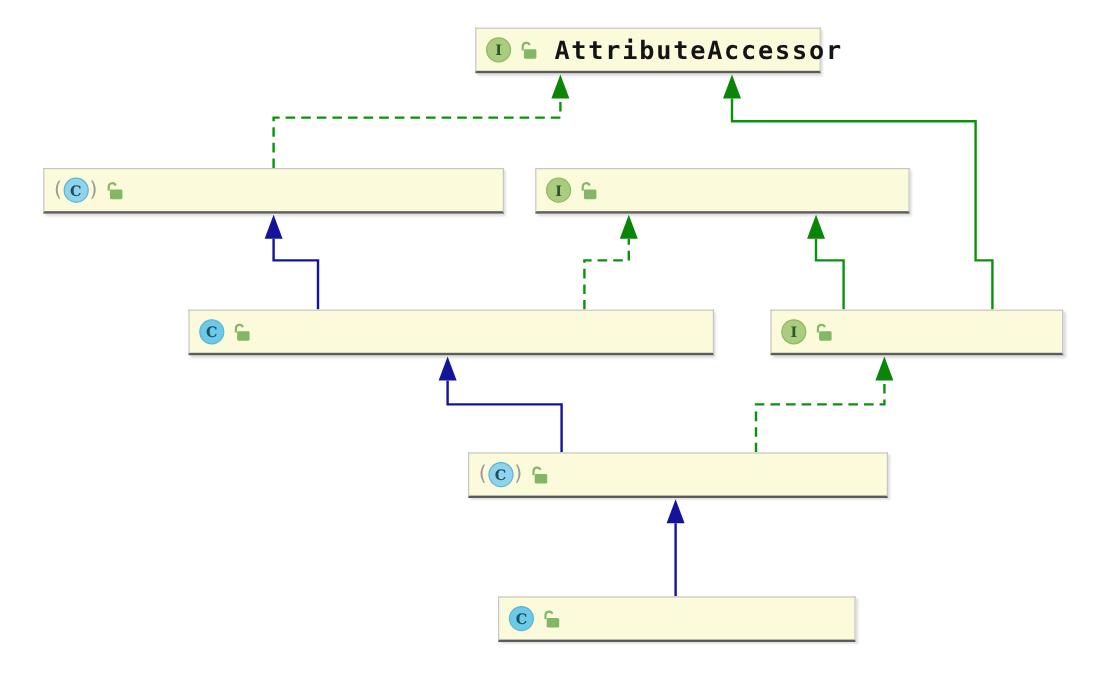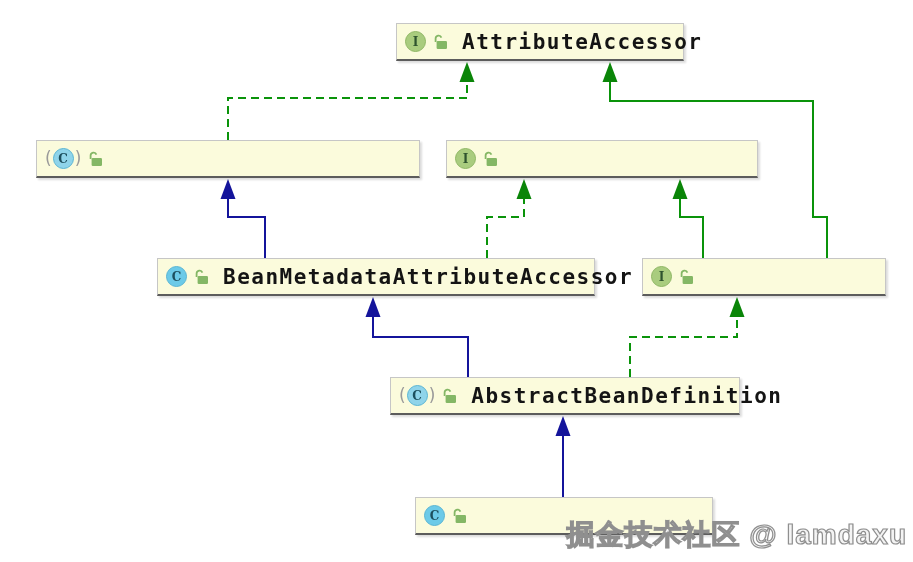--- a/index.html
+++ b/index.html
@@ -118,48 +118,45 @@
   </div>
 
   <div class="node" style="left:157px;top:258px;width:438px;">
     <span class="icon-wrap">
         <span class="type-icon clazz">C</span>
       </span>
     <svg class="lock-icon" width="17" height="16" viewBox="0 0 17 16">
         <path d="M3.6 8 V4.6 A3 3 0 0 1 9.4 3.6" fill="none" stroke="#84b765" stroke-width="1.8"></path>
         <rect x="4.6" y="7" width="10.4" height="8" rx="1.2" fill="#84b765"></rect>
       </svg>
-    <span class="label">BeanMetadataAttributeAccessor</span>
   </div>
 
   <div class="node" style="left:642px;top:258px;width:244px;">
     <span class="icon-wrap">
         <span class="type-icon interface">I</span>
       </span>
     <svg class="lock-icon" width="17" height="16" viewBox="0 0 17 16">
         <path d="M3.6 8 V4.6 A3 3 0 0 1 9.4 3.6" fill="none" stroke="#84b765" stroke-width="1.8"></path>
         <rect x="4.6" y="7" width="10.4" height="8" rx="1.2" fill="#84b765"></rect>
       </svg>
   </div>
 
   <div class="node" style="left:390px;top:377px;width:350px;">
     <span class="icon-wrap abstract">
         <span class="type-icon clazz">C</span>
       </span>
     <svg class="lock-icon" width="17" height="16" viewBox="0 0 17 16">
         <path d="M3.6 8 V4.6 A3 3 0 0 1 9.4 3.6" fill="none" stroke="#84b765" stroke-width="1.8"></path>
         <rect x="4.6" y="7" width="10.4" height="8" rx="1.2" fill="#84b765"></rect>
       </svg>
-    <span class="label">AbstractBeanDefinition</span>
   </div>
 
   <div class="node" style="left:415px;top:497px;width:298px;">
     <span class="icon-wrap">
         <span class="type-icon clazz">C</span>
       </span>
     <svg class="lock-icon" width="17" height="16" viewBox="0 0 17 16">
         <path d="M3.6 8 V4.6 A3 3 0 0 1 9.4 3.6" fill="none" stroke="#84b765" stroke-width="1.8"></path>
         <rect x="4.6" y="7" width="10.4" height="8" rx="1.2" fill="#84b765"></rect>
       </svg>
   </div>
 
-  <div id="watermark">掘金技术社区 @ lamdaxu</div>
 </div>
 
 </body></html>

